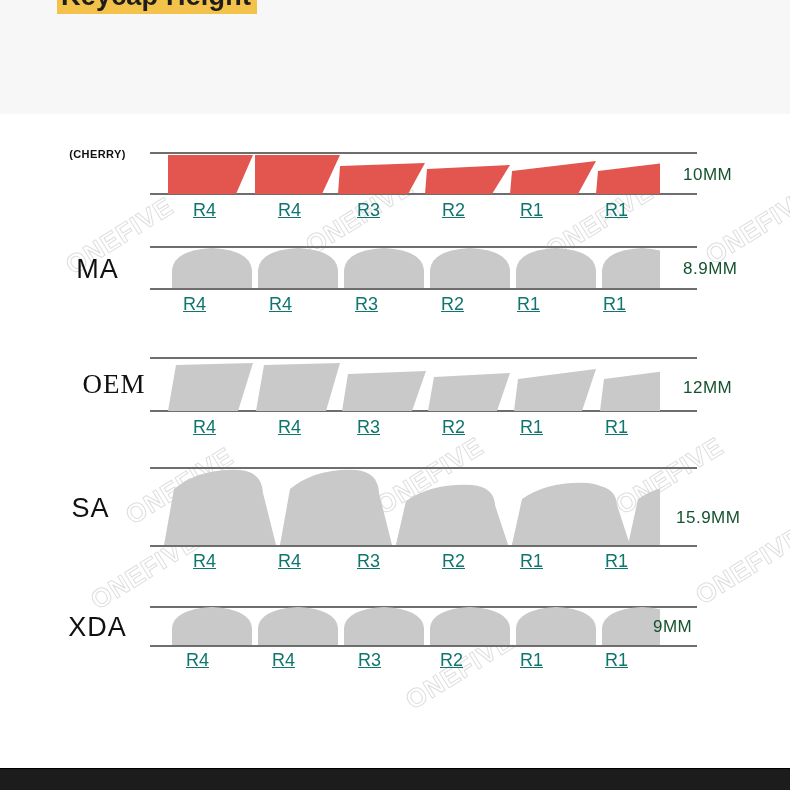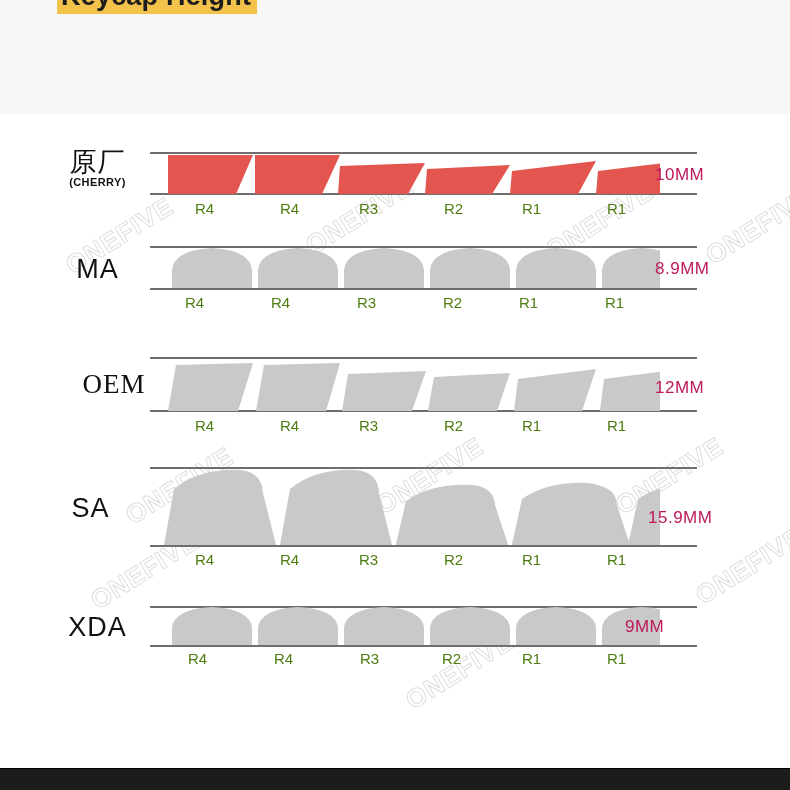--- a/index.html
+++ b/index.html
@@ -102,30 +102,32 @@
     margin-top: 1px;
   }
   .guide {
     position: absolute;
     background: #6e6e6e;
     height: 2px;
   }
   .mm {
     position: absolute;
     font-size: 17px;
-    color: #be185d;
+    color: #14532d;
     letter-spacing: 0.5px;
     white-space: nowrap;
+    margin-left: 28px;
   }
   .rlabel {
     position: absolute;
-    font-size: 15px;
-    color: #4d7c0f;
+    font-size: 18px;
+    color: #0f766e;
     text-align: center;
     white-space: nowrap;
+    text-decoration: underline;
   }
   .caps {
     position: absolute;
   }
   .caps svg { display: block; }
 </style>
 </head>
 <body>
 
 <div id="page">
@@ -144,21 +146,20 @@
       <div class="wm" style="left: 120px; top: 505px; transform: rotate(-32deg); -webkit-text-stroke: 1px rgb(222, 222, 222);">ONEFIVE</div>
       <div class="wm" style="left: 370px; top: 495px; transform: rotate(-32deg); -webkit-text-stroke: 1px rgb(222, 222, 222);">ONEFIVE</div>
       <div class="wm" style="left: 610px; top: 495px; transform: rotate(-32deg); -webkit-text-stroke: 1px rgb(222, 222, 222);">ONEFIVE</div>
       <div class="wm" style="left: 85px; top: 590px; transform: rotate(-32deg); -webkit-text-stroke: 1px rgb(222, 222, 222);">ONEFIVE</div>
       <div class="wm" style="left: 690px; top: 585px; transform: rotate(-32deg); -webkit-text-stroke: 1px rgb(222, 222, 222);">ONEFIVE</div>
       <div class="wm" style="left: 400px; top: 690px; transform: rotate(-32deg); -webkit-text-stroke: 1px rgb(222, 222, 222);">ONEFIVE</div>
     </div>
 
   <div class="row" id="row-0" style="top:0;">
     <div class="row-label" style="left:50px; top:148px; width:95px;">
-      <span class="main">原厂</span>
       <span class="sub">(CHERRY)</span>
     </div>
     <div class="guide" style="left: 150px; top: 152px; width: 547px; background: rgb(110, 110, 110);"></div>
     <div class="guide" style="left: 150px; top: 193px; width: 547px; background: rgb(110, 110, 110);"></div>
     <div class="caps" style="left:150px; top:150px;">
       <svg width="510" height="46" viewBox="0 0 510 46">
         <g fill="#e2564f">
           <path d="M18,44 L18,5 L103,5 L86,44 Z"></path>
           <path d="M105,44 L105,5 L190,5 L172,44 Z"></path>
           <path d="M188,44 L190,16 L275,13 L258,44 Z"></path>

